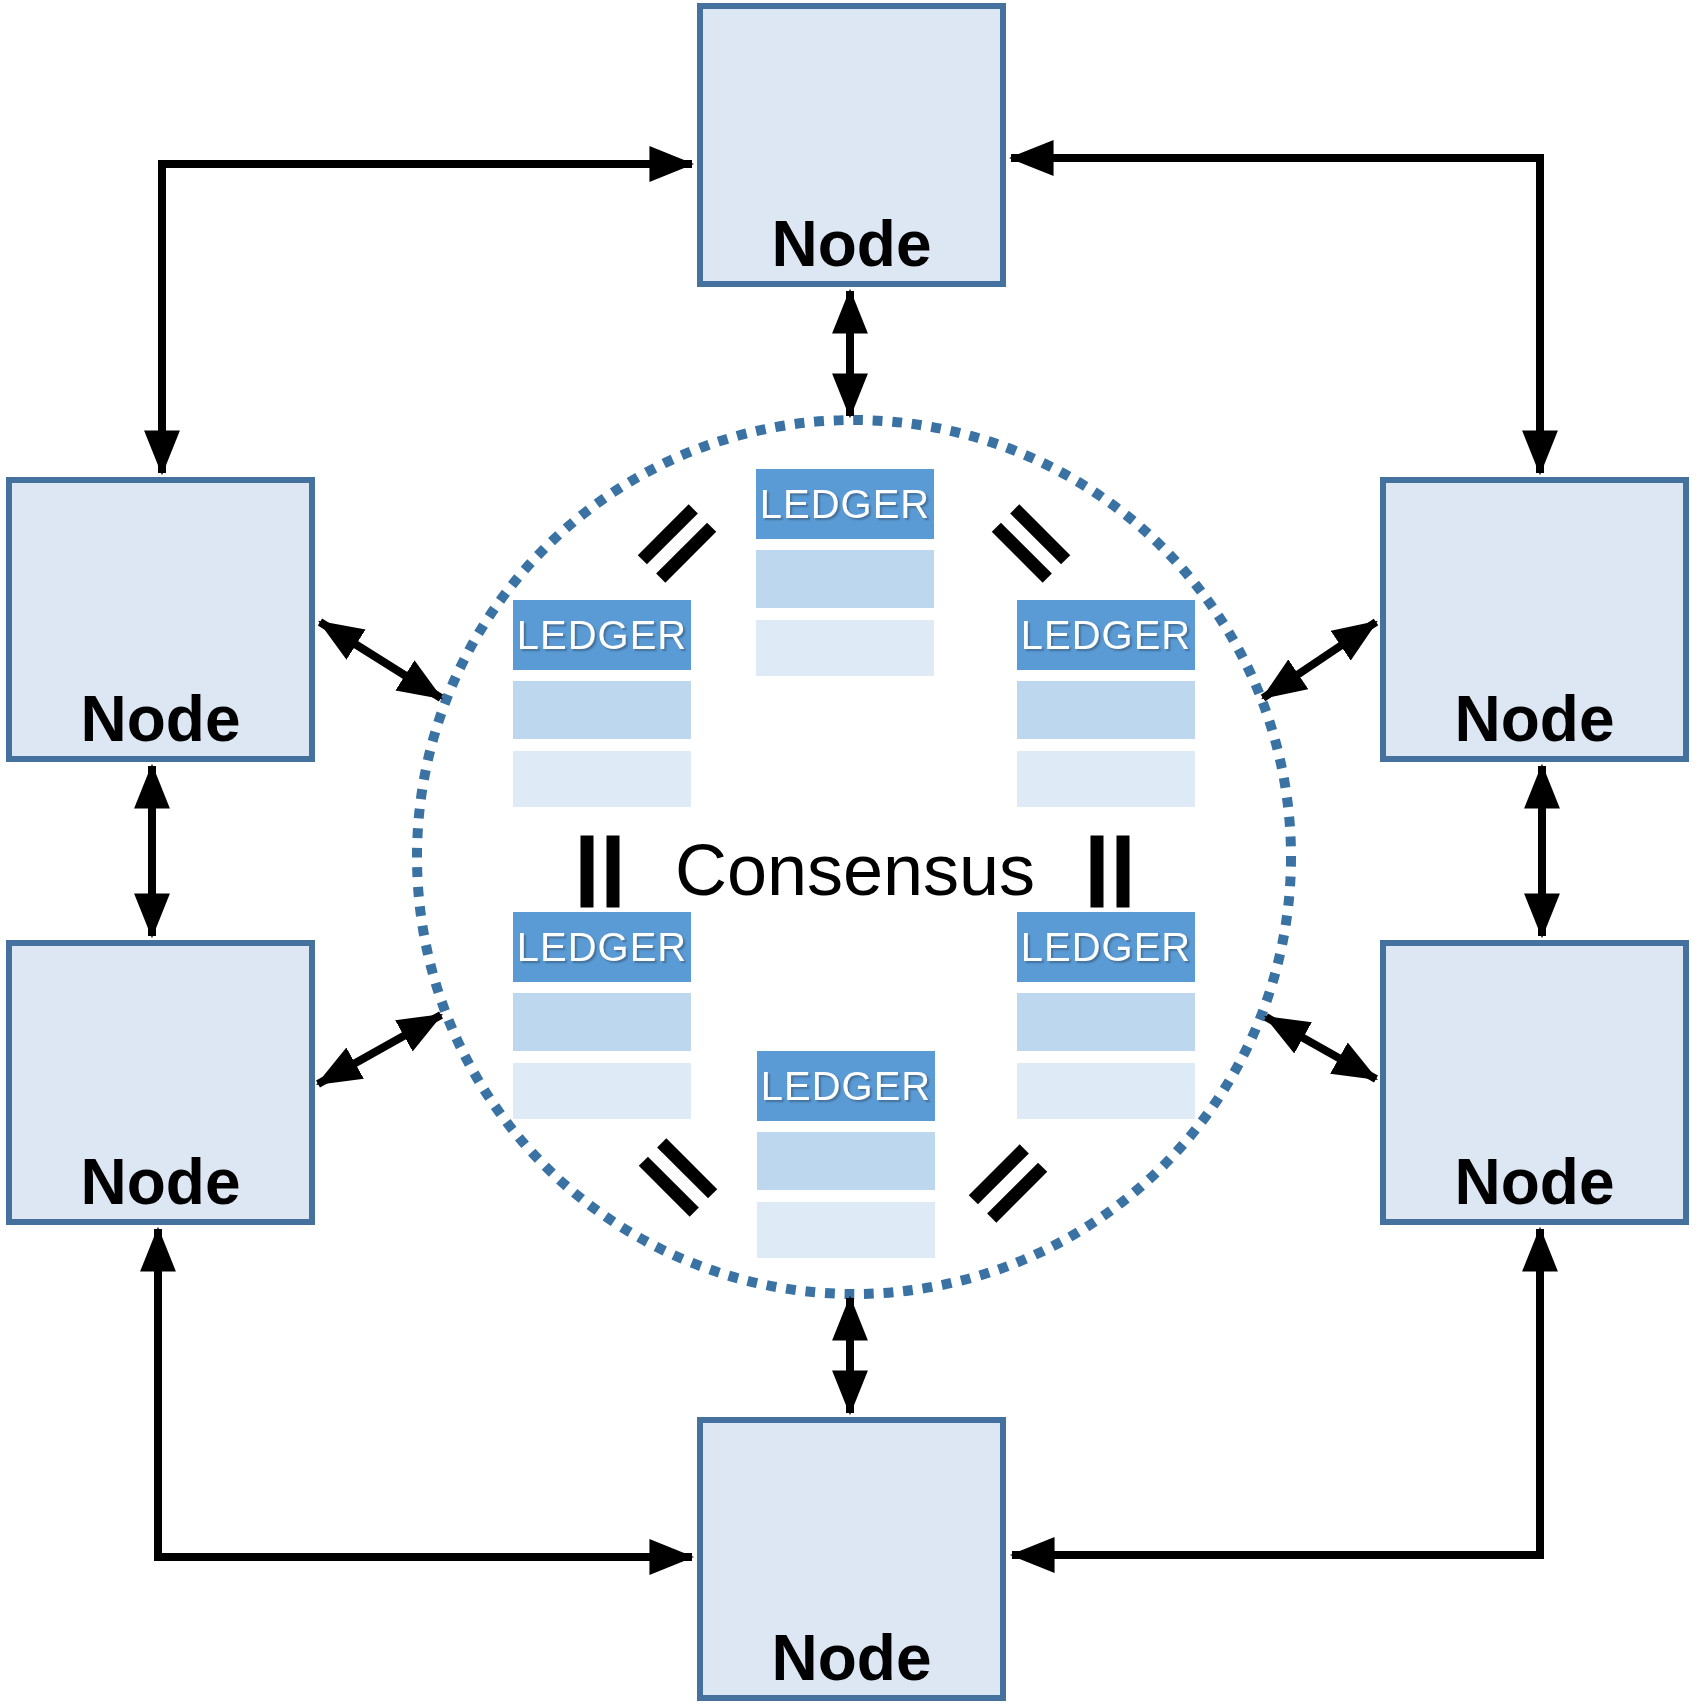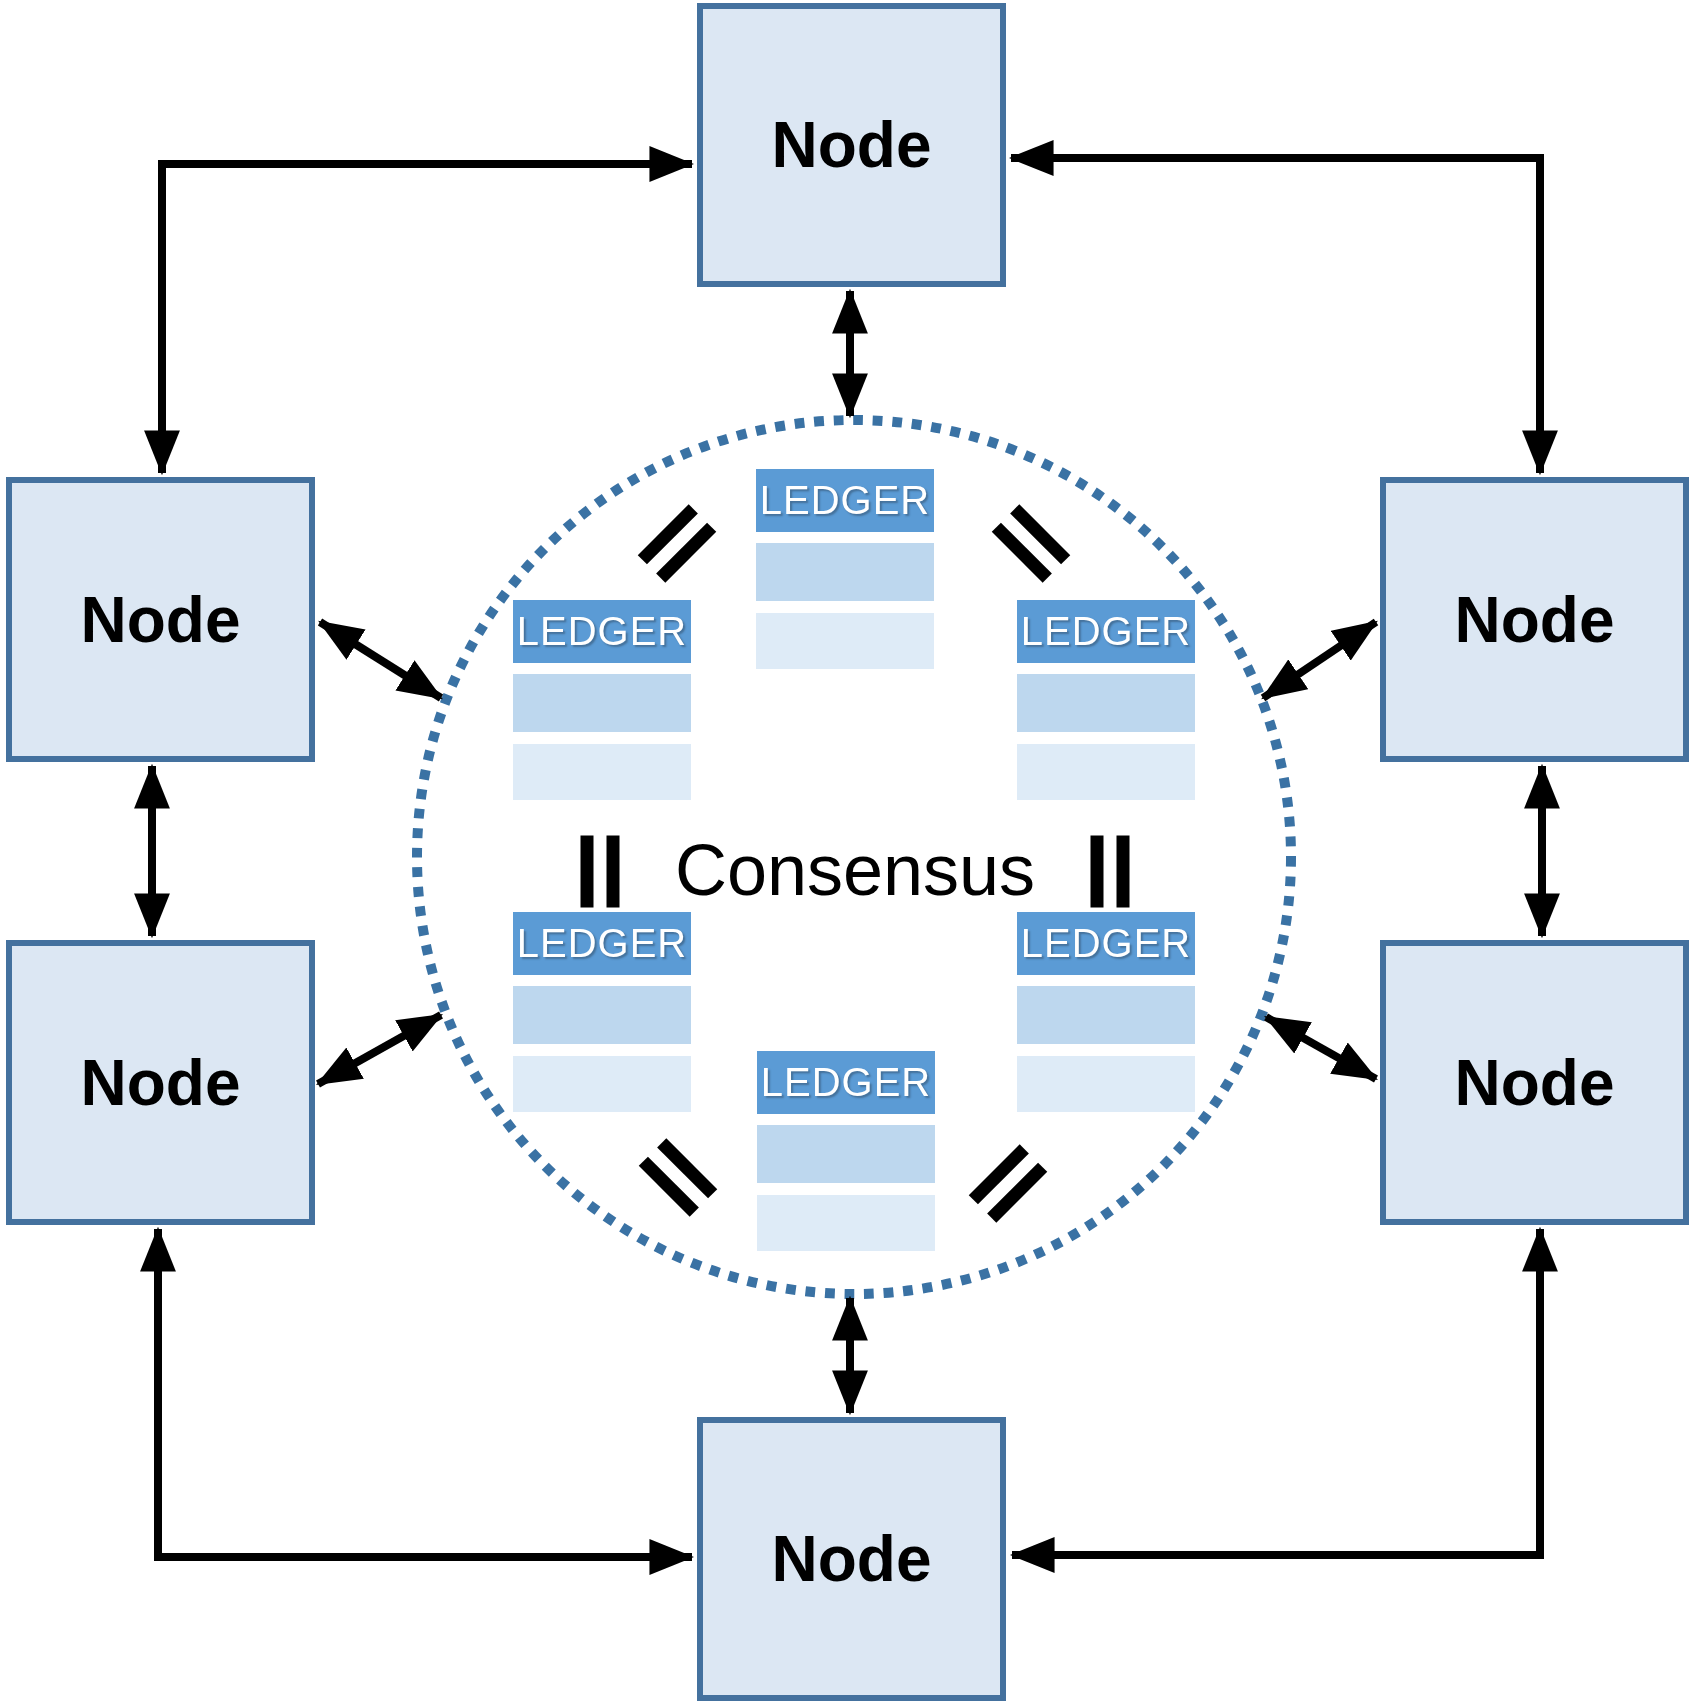--- a/index.html
+++ b/index.html
@@ -6,29 +6,29 @@
   body{
     width:1698px;height:1706px;position:relative;background:#ffffff;
     font-family:"Liberation Sans", sans-serif;overflow:hidden;
   }
   .overlay{position:absolute;left:0;top:0;z-index:1;}
 
   .node{
     position:absolute;width:309px;height:284px;box-sizing:border-box;
     background:var(--node-fill,#dce7f3);
     border:6px solid var(--node-border,#44719e);
-    display:flex;align-items:center;justify-content:center;z-index:2;
+    display:flex;align-items:flex-end;justify-content:center;z-index:2;
   }
   .node-label{
     font-size:64px;font-weight:bold;color:#000;letter-spacing:0px;
   }
 
   .ledger{position:absolute;width:178px;z-index:2;}
   .ledger-header{
-    height:63px;background:var(--ledger-header,#5b9bd5);
+    height:70px;background:var(--ledger-header,#5b9bd5);
     color:#fff;font-size:40px;letter-spacing:1px;
     display:flex;align-items:center;justify-content:center;
     text-shadow:2px 2px 2px rgba(40,60,80,0.45);
   }
   .ledger-row{width:100%;}
   .ledger-row.row1{height:58px;margin-top:11px;background:var(--ledger-row1,#bdd7ee);}
   .ledger-row.row2{height:56px;margin-top:12px;background:var(--ledger-row2,#deebf7);}
 
   .consensus{
     position:absolute;left:505px;top:824px;width:700px;height:92px;

